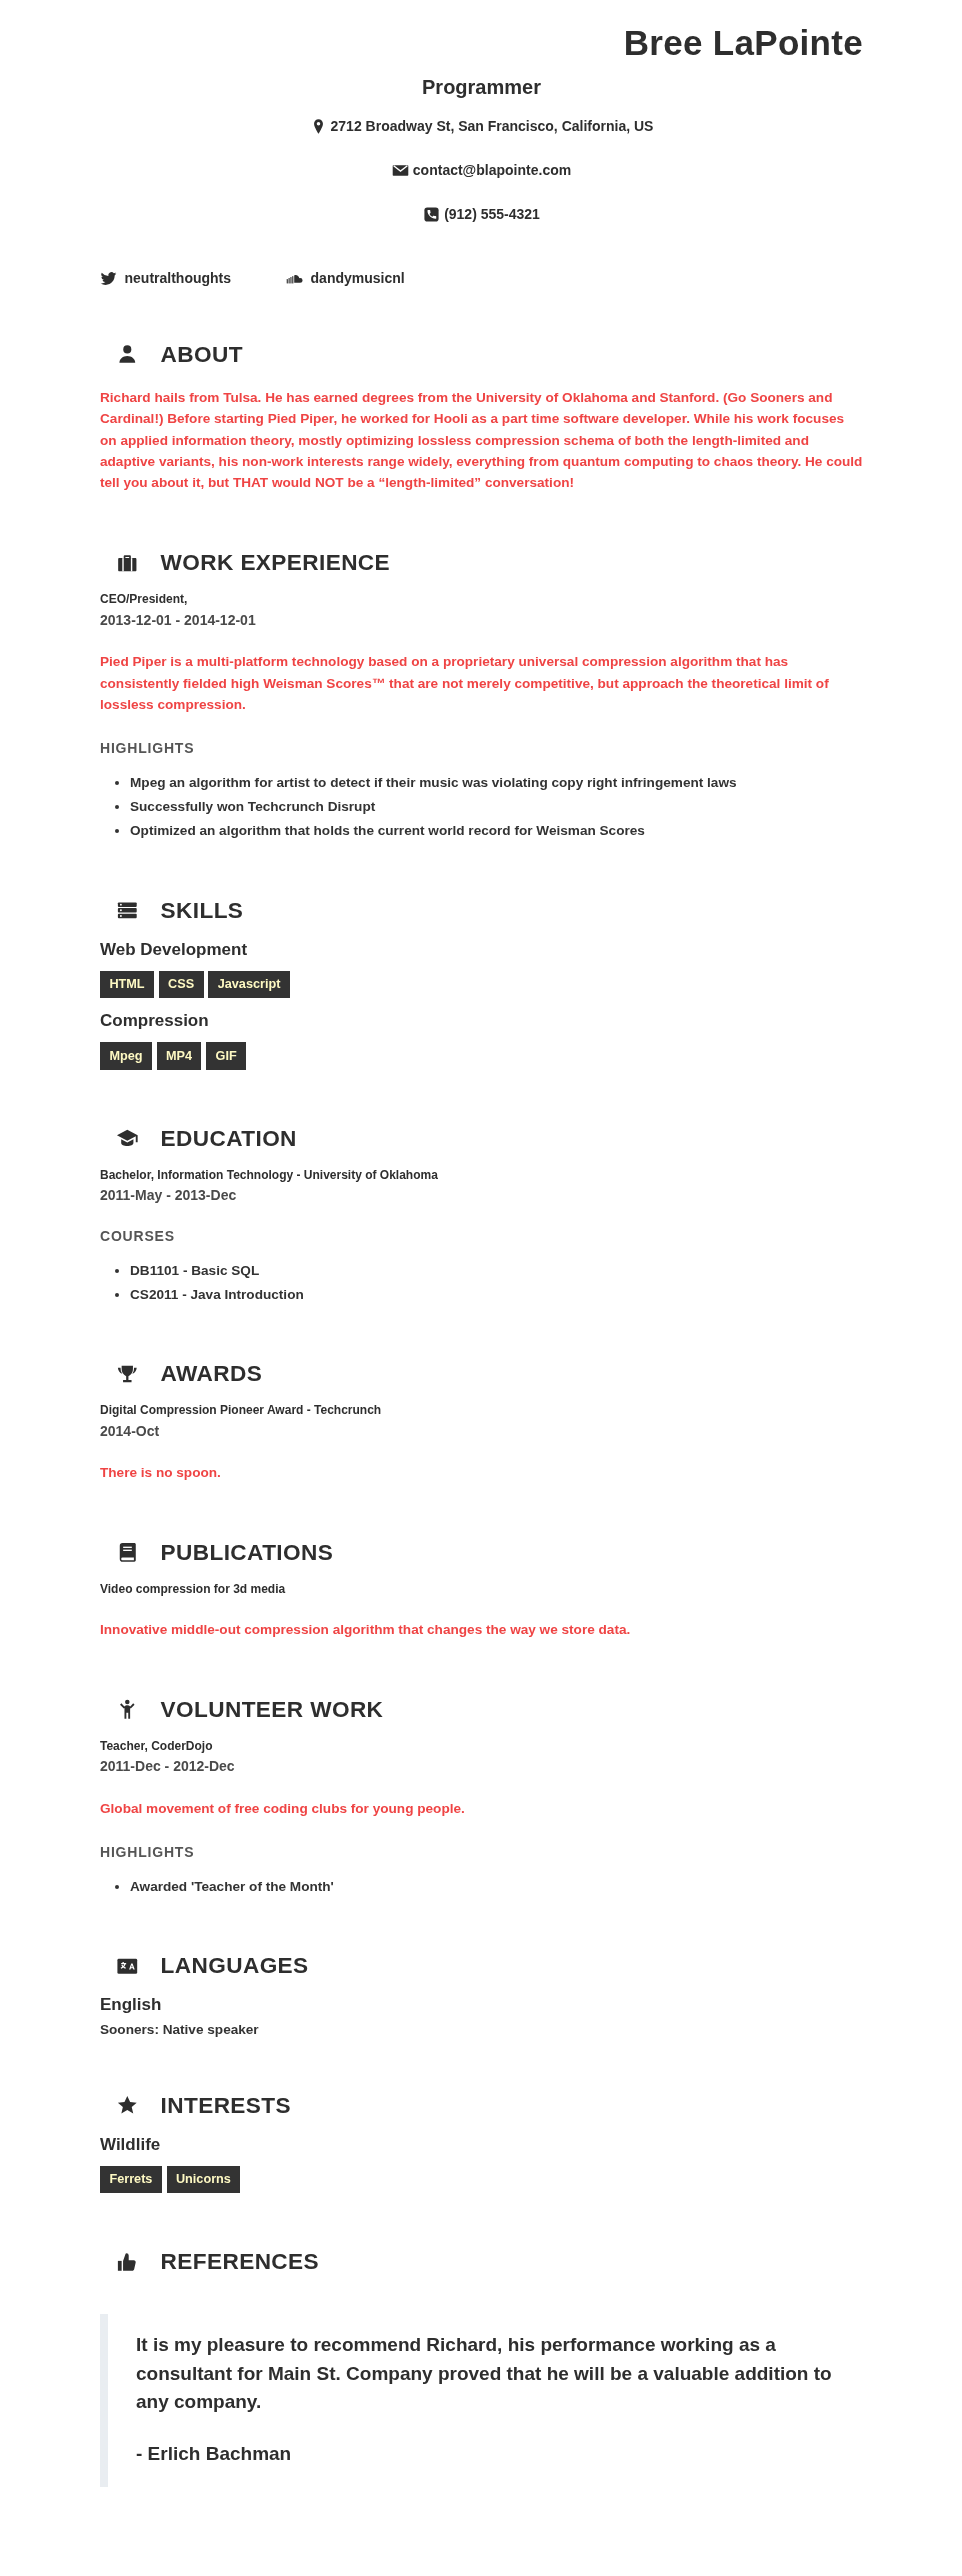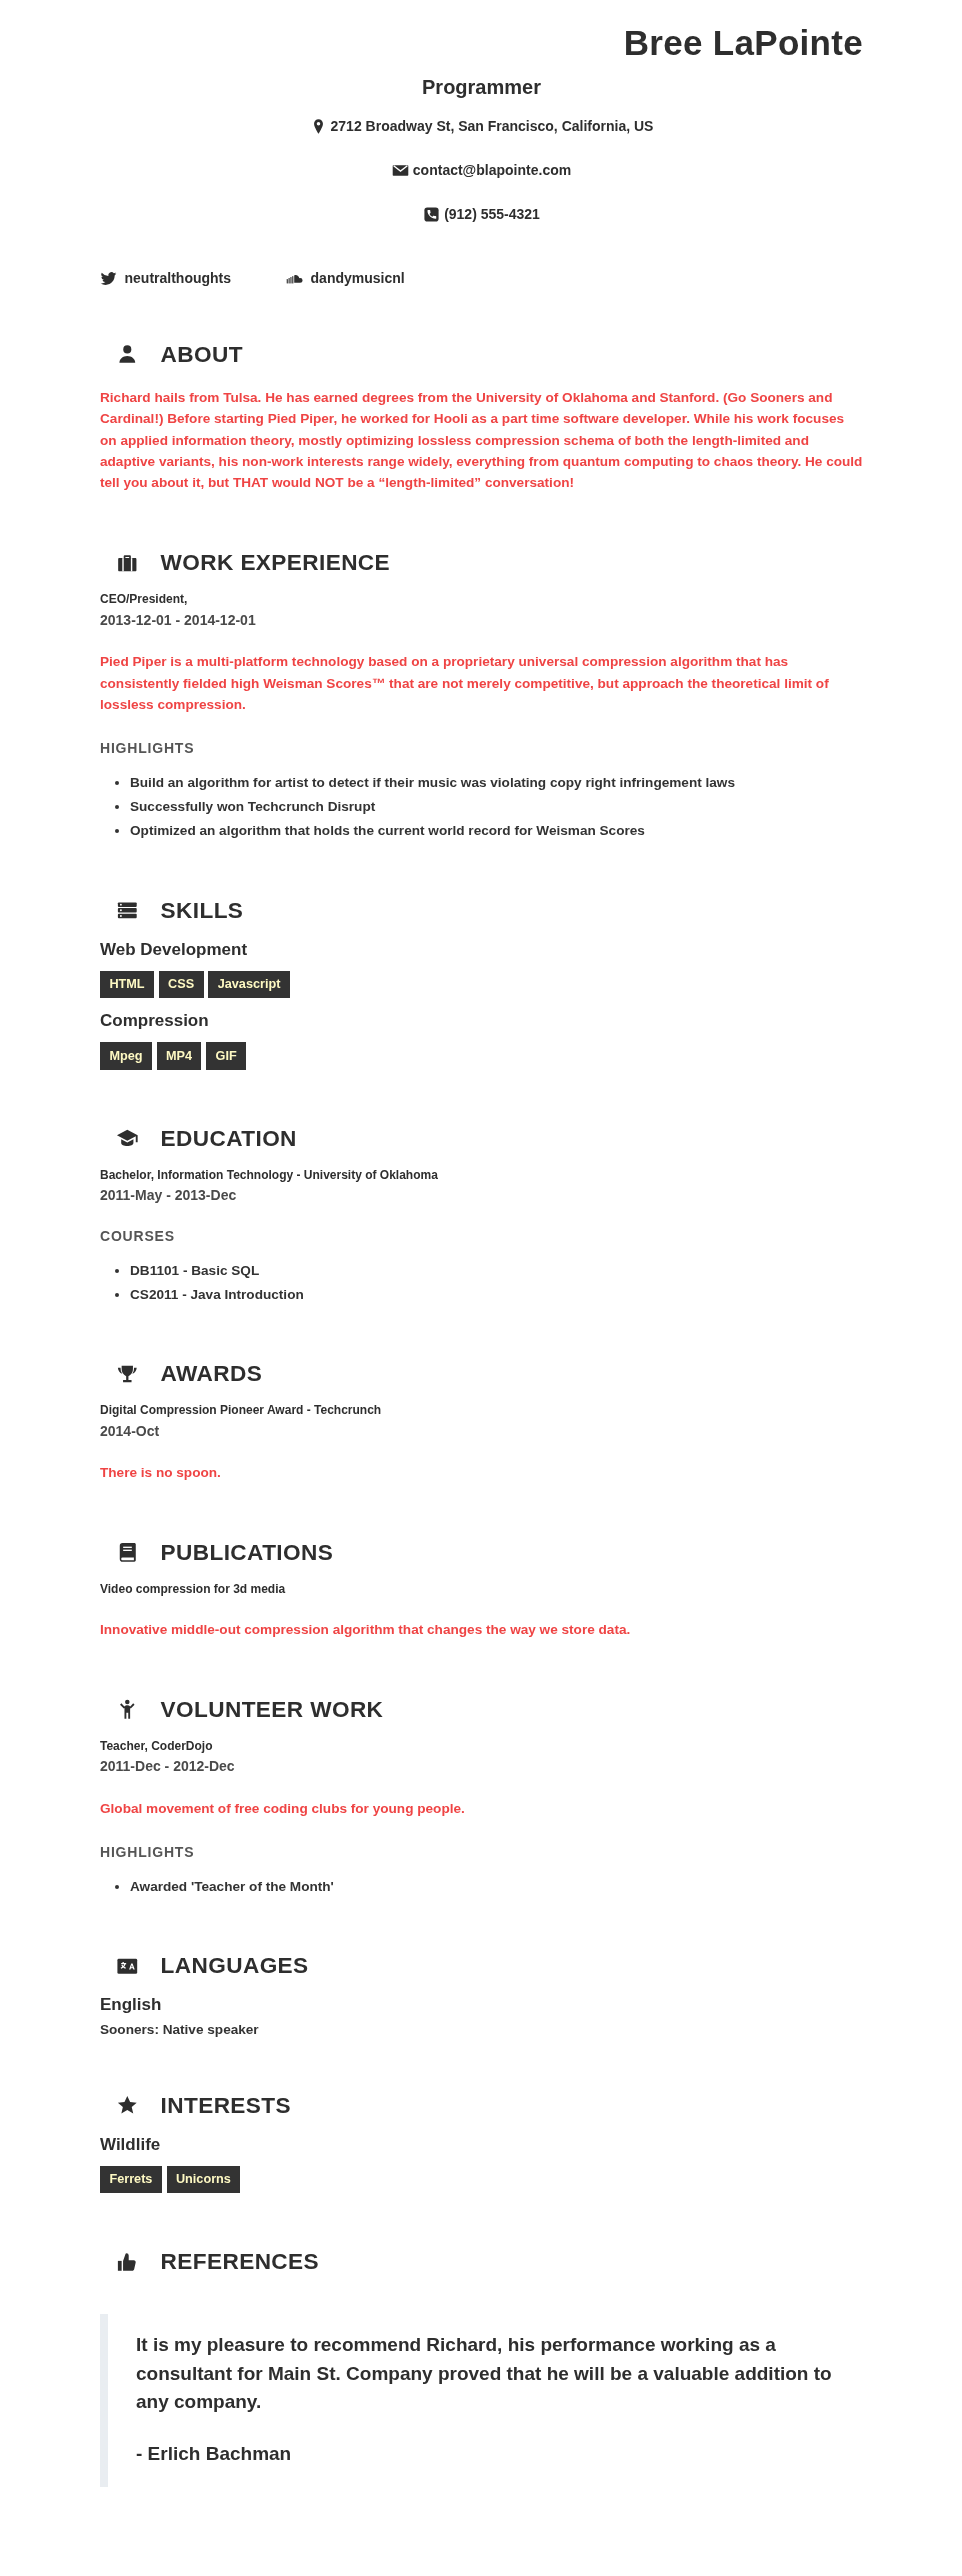--- a/index.html
+++ b/index.html
@@ -132,21 +132,21 @@
             <rect x="15.8" y="6.5" width="1.5" height="14" fill="#fff"></rect>
           </svg>
       </span>
       <span>WORK EXPERIENCE</span>
     </h3>
     <p class="item-title">CEO/President,</p>
     <p class="item-date">2013-12-01 - 2014-12-01</p>
     <p class="body-text">Pied Piper is a multi-platform technology based on a proprietary universal compression algorithm that has consistently fielded high Weisman Scores™ that are not merely competitive, but approach the theoretical limit of lossless compression.</p>
     <p class="sub-label">HIGHLIGHTS</p>
     <ul class="hl">
-      <li>Build an algorithm for artist to detect if their music was violating copy right infringement laws</li>
+      <li>Mpeg an algorithm for artist to detect if their music was violating copy right infringement laws</li>
       <li>Successfully won Techcrunch Disrupt</li>
       <li>Optimized an algorithm that holds the current world record for Weisman Scores</li>
     </ul>
   </section>
 
   <section class="section">
     <h3 class="sec-h">
       <span class="icon">
         <svg viewBox="0 0 24 24">
             <rect x="2" y="3.6" width="20" height="4.8" rx="1"></rect>

